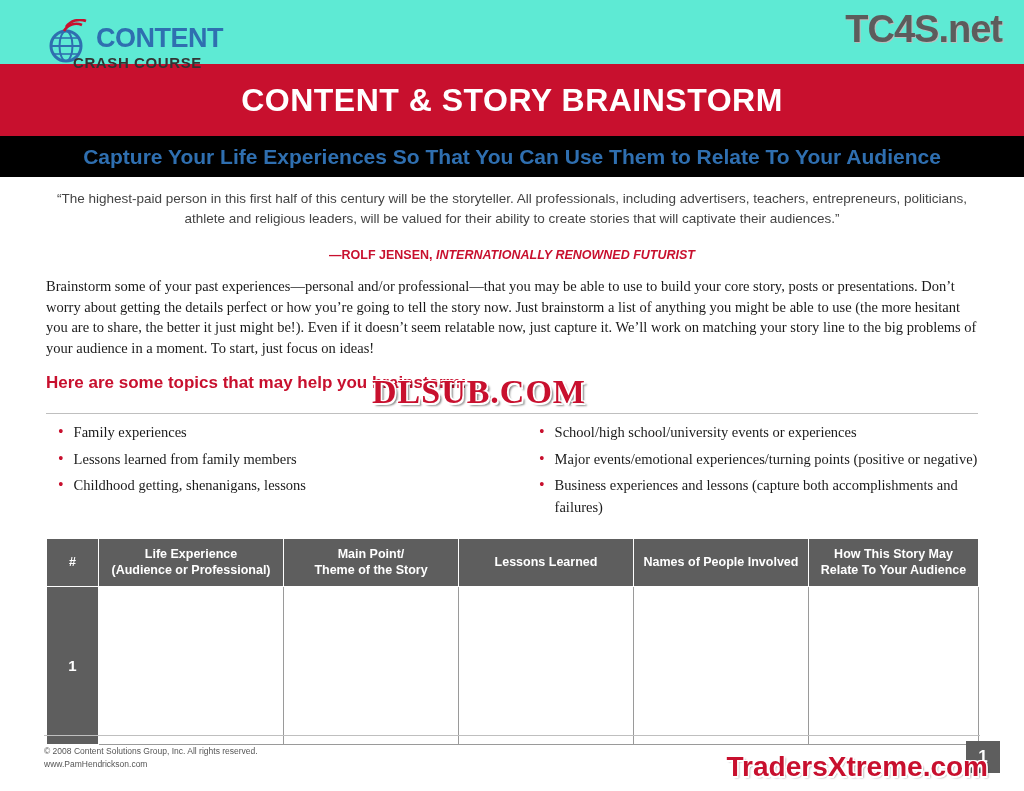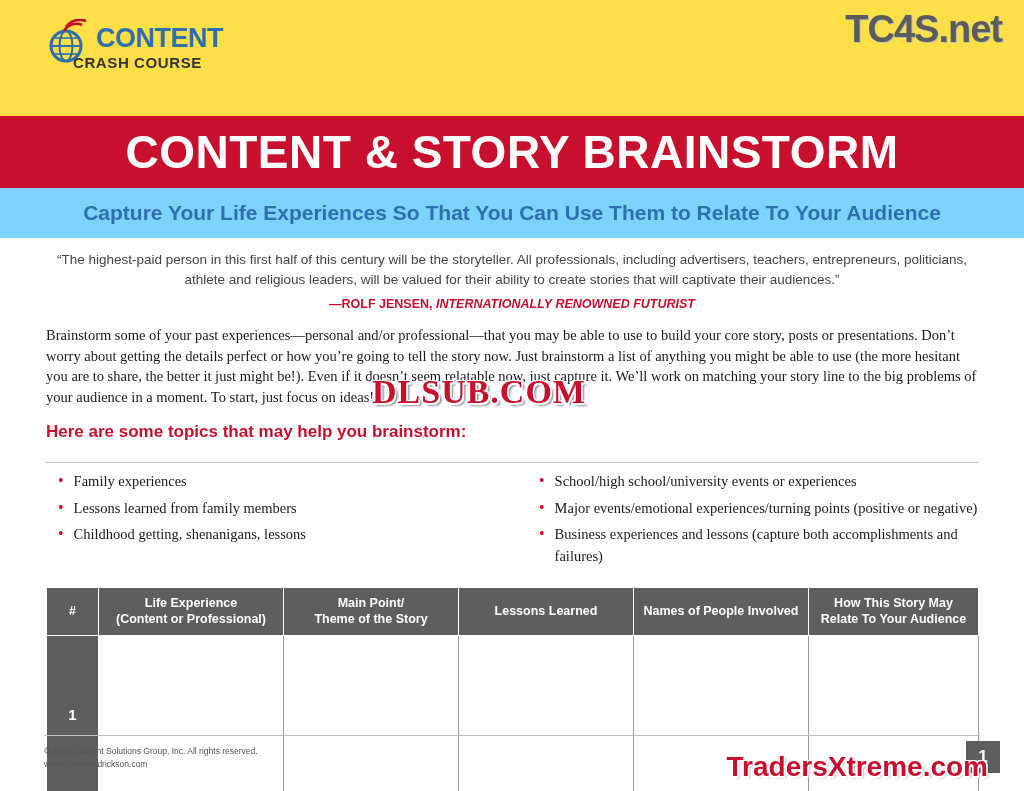--- a/index.html
+++ b/index.html
@@ -17,22 +17,22 @@
   .page {
     position: relative;
     width: 1024px;
     height: 791px;
     background: #ffffff;
   }
 
   
   .top-bar {
     position: relative;
-    height: 116px;
-    background: #fde047;
+    height: 64px;
+    background: #5eead4;
   }
   .logo {
     position: absolute;
     left: 44px;
     top: 17px;
     width: 270px;
     height: 60px;
   }
   .logo-globe {
     position: absolute;
@@ -77,30 +77,30 @@
   .title-band {
     background: #c8102e;
     height: 72px;
     display: flex;
     align-items: center;
     justify-content: center;
   }
   .title-band h1 {
     margin: 0;
     color: #ffffff;
-    font-size: 46px;
+    font-size: 32px;
     font-weight: bold;
     letter-spacing: 0.5px;
     font-family: "Liberation Sans", sans-serif;
   }
 
   
   .subtitle-band {
-    background: #7dd3fc;
-    height: 50px;
+    background: #000000;
+    height: 41px;
     display: flex;
     align-items: center;
     justify-content: center;
   }
   .subtitle-band h2 {
     margin: 0;
     color: #2f6fb0;
     font-size: 21px;
     font-weight: bold;
     font-family: "Liberation Sans", sans-serif;
@@ -112,21 +112,21 @@
   }
   .quote {
     margin-top: 12px;
     text-align: center;
     font-size: 13.5px;
     line-height: 1.45;
     color: #444444;
     font-family: "Liberation Sans", sans-serif;
   }
   .quote-attrib {
-    margin-top: 8px;
+    margin-top: 20px;
     text-align: center;
     font-size: 12.5px;
     color: #c8102e;
     font-weight: bold;
     font-family: "Liberation Sans", sans-serif;
   }
   .quote-attrib .role {
     font-style: italic;
     font-weight: bold;
   }
@@ -374,21 +374,21 @@
         <col style="width:175px">
         <col style="width:175px">
         <col style="width:175px">
         <col style="width:170px">
       </colgroup>
       <thead>
         <tr>
           <th class="num-col">#</th>
           <th>
             <div>Life Experience</div>
-            <div>(Content or Professional)</div>
+            <div>(Audience or Professional)</div>
           </th>
           <th>
             <div>Main Point/</div>
             <div>Theme of the Story</div>
           </th>
           <th>Lessons Learned</th>
           <th>Names of People Involved</th>
           <th>
             <div>How This Story May</div>
             <div>Relate To Your Audience</div>

